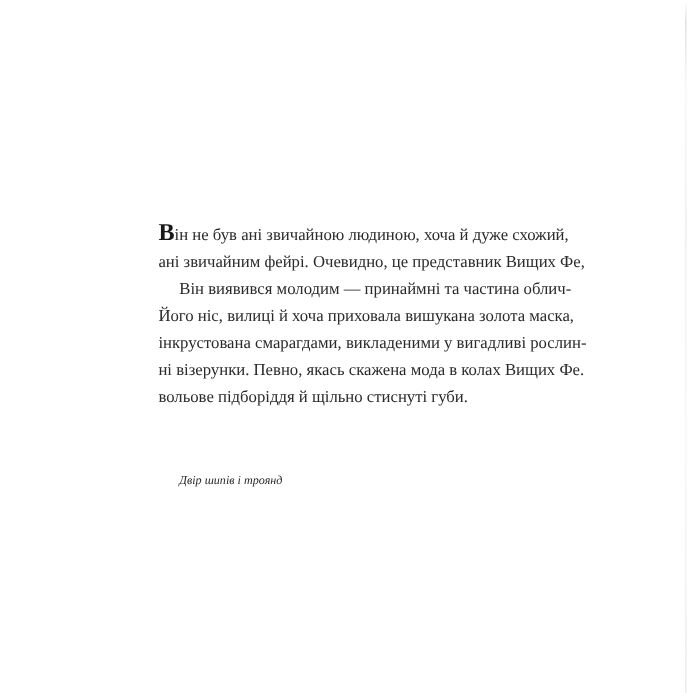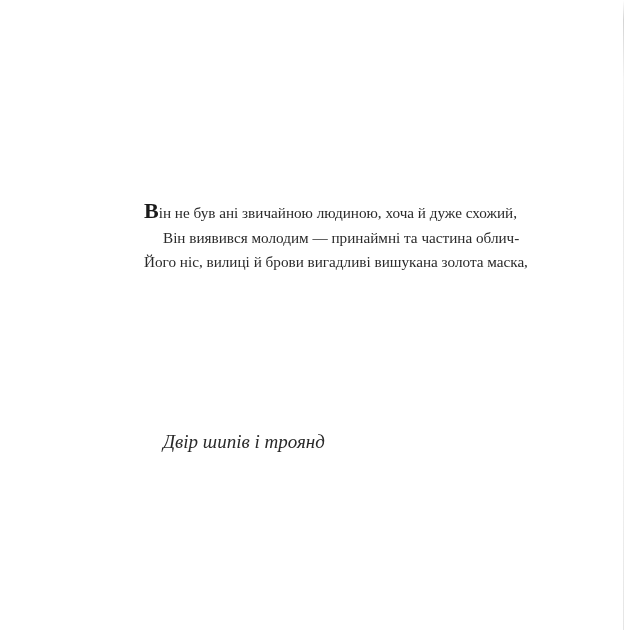--- a/index.html
+++ b/index.html
@@ -49,33 +49,37 @@
       font-weight: bold;
       font-size: 22px;
       line-height: 20px;
       color: #1a1a1a;
     }
     .title {
       position: absolute;
       left: 163px;
       top: 431px;
       font-style: italic;
-      font-size: 19px;
+      font-size: 11px;
       color: #2a2a2a;
       white-space: nowrap;
     }
   </style>
 </head>
 <body>
 
 <div class="page-edge"></div>
 
 <div class="text-block">
   <div class="paragraph">
     <span class="line"><span class="dropcap">В</span><span>ін не був ані звичайною людиною, хоча й дуже схожий,</span></span>
+    <span class="line">ані звичайним фейрі. Очевидно, це представник Вищих Фе,</span>
   </div>
   <div class="paragraph">
     <span class="line indent">Він виявився молодим — принаймні та частина облич-</span>
-    <span class="line">Його ніс, вилиці й брови вигадливі вишукана золота маска,</span>
+    <span class="line">Його ніс, вилиці й хоча приховала вишукана золота маска,</span>
+    <span class="line">інкрустована смарагдами, викладеними у вигадливі рослин-</span>
+    <span class="line">ні візерунки. Певно, якась скажена мода в колах Вищих Фе.</span>
+    <span class="line">вольове підборіддя й щільно стиснуті губи.</span>
   </div>
 </div>
 
 <div class="title">Двір шипів і троянд</div>
 
 </body></html>

